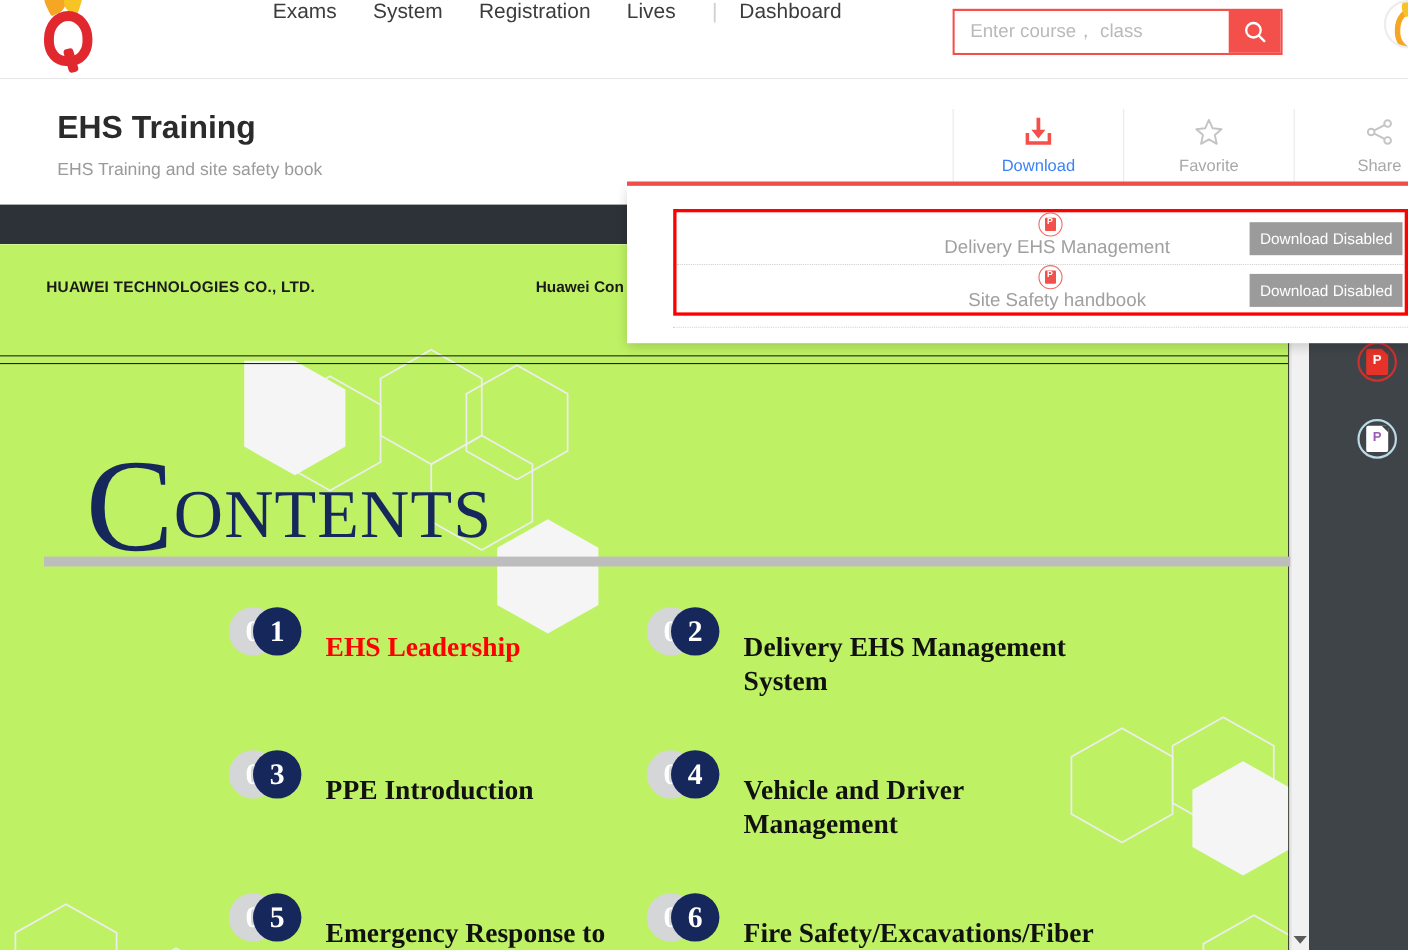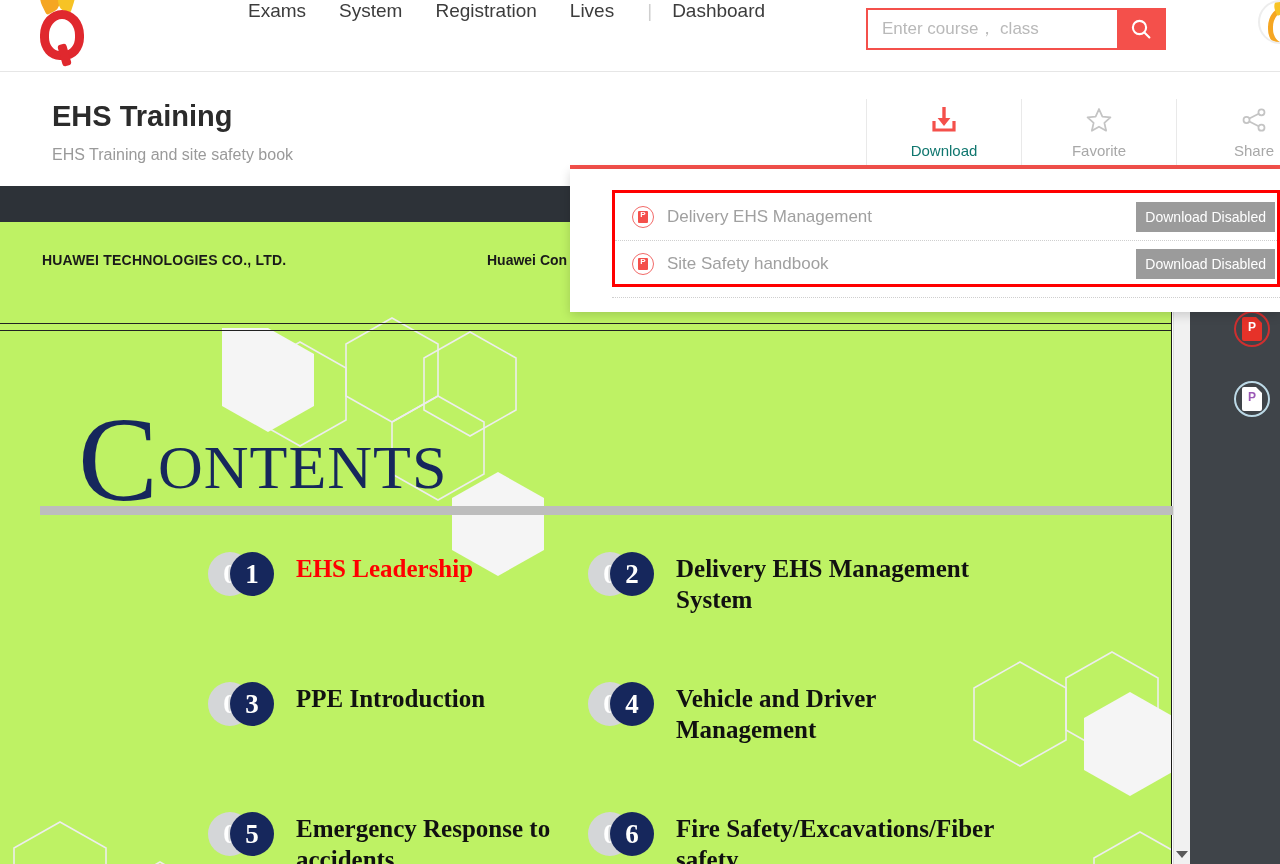--- a/index.html
+++ b/index.html
@@ -108,21 +108,21 @@
     position: absolute; left: 866px; top: 27px;
     display: flex; height: 70px; align-items: flex-start;
   }
   .action {
     width: 155px; height: 66px;
     display: flex; flex-direction: column; align-items: center;
     justify-content: center; gap: 8px; cursor: pointer;
     border-left: 1px solid #e9e9e9; position: relative;
   }
   .action-label { font-size: 15px; color: #a8a8a8; }
-  .action.active .action-label { color: #0f766e; }
+  .action.active .action-label { color: #3b82f6; }
   .action .arrow-pointer {
     position: absolute; left: 50%; bottom: -21px; transform: translateX(-50%);
     width: 0; height: 0;
     border-left: 11px solid transparent; border-right: 11px solid transparent;
     border-bottom: 11px solid #f4504b;
   }
 
   
   .red-rule {
     position: absolute; left: 570px; top: 165px; width: 710px; height: 4px;
@@ -136,21 +136,21 @@
     background: #fff; box-shadow: 0 3px 10px rgba(0,0,0,0.16);
     z-index: 40;
   }
   .dl-inner {
     position: absolute; left: 42px; top: 21px;
     width: 668px; height: 97px;
     border: 3px solid #ff0000;
   }
   .dl-row {
     position: relative; height: 47px;
-    display: flex; align-items: center; padding: 0 0 0 17px;
+    display: flex; align-items: center; padding: 0 0 0 17px; flex-direction: column;
   }
   .dl-row + .dl-row { border-top: 1px dotted #cfcfcf; }
   .dl-name {
     font-size: 17px; color: #a0a0a0; margin-left: 13px; white-space: nowrap;
   }
   .dl-btn {
     position: absolute; right: 2px; top: 50%; transform: translateY(-50%);
     background: #9b9b9b; color: #fff; border: none;
     font-size: 14px; padding: 7px 9px; cursor: not-allowed;
     white-space: nowrap; font-family: "Liberation Sans", sans-serif;
@@ -228,21 +228,21 @@
   }
   .badge .num {
     position: absolute; left: 22px; top: 0; width: 44px; height: 44px;
     border-radius: 50%; background: #16275c; color: #ffffff;
     font-family: "Liberation Serif", serif; font-weight: bold; font-size: 27px;
     display: flex; align-items: center; justify-content: center;
   }
   .toc-label {
     font-family: "Liberation Serif", serif; font-weight: bold;
     font-size: 25px; color: #111; line-height: 1.22;
-    margin-left: 16px; margin-top: 2px; max-width: 330px;
+    margin-left: 16px; margin-top: 22px; max-width: 330px;
   }
   .toc-label.accent { color: #ff0000; }
 
   
   .vscroll {
     position: absolute; left: 1173px; top: 36px; width: 17px; height: 642px;
     background: #f1f1f1; border-left: 1px solid #ddd;
   }
   .vscroll .thumb {
     position: absolute; left: 0; top: 0; width: 17px; height: 8px; background: #a8a8a8;

